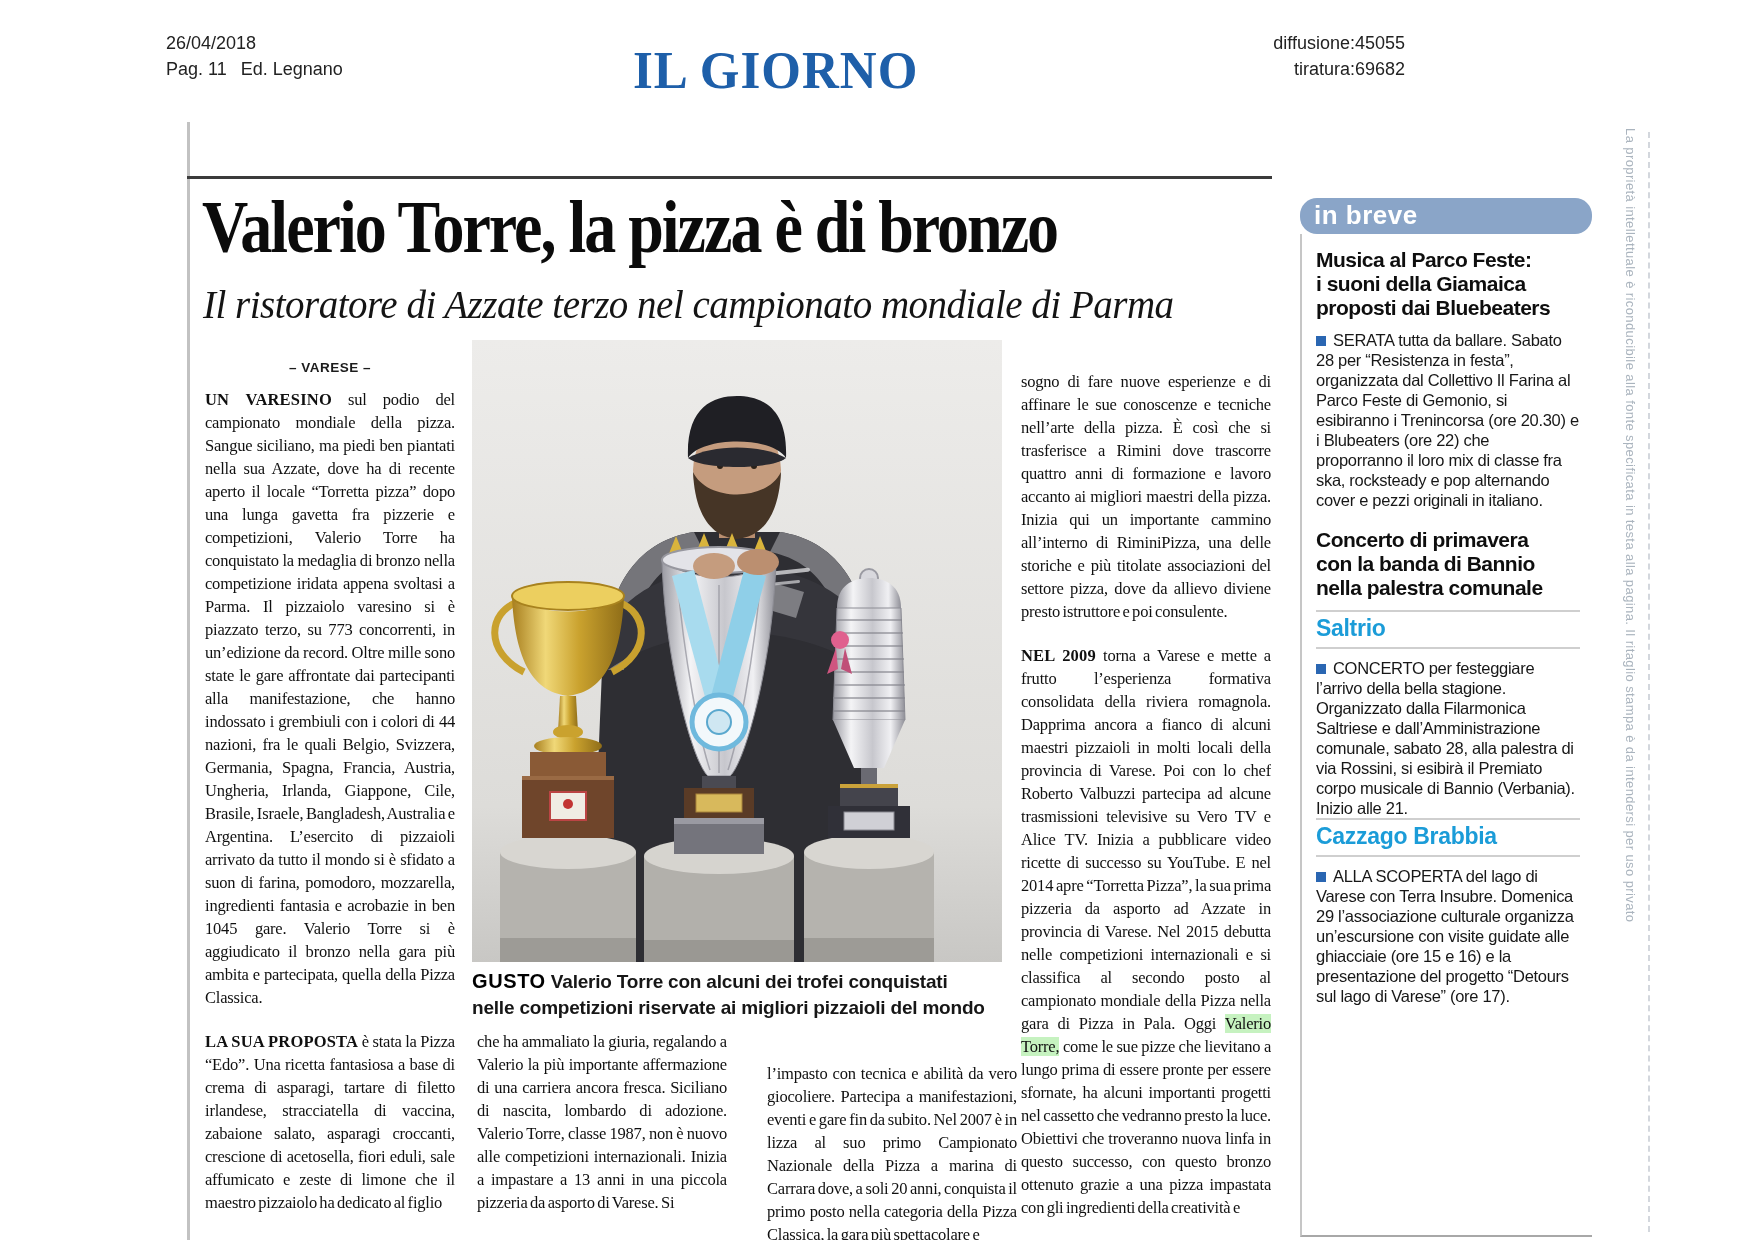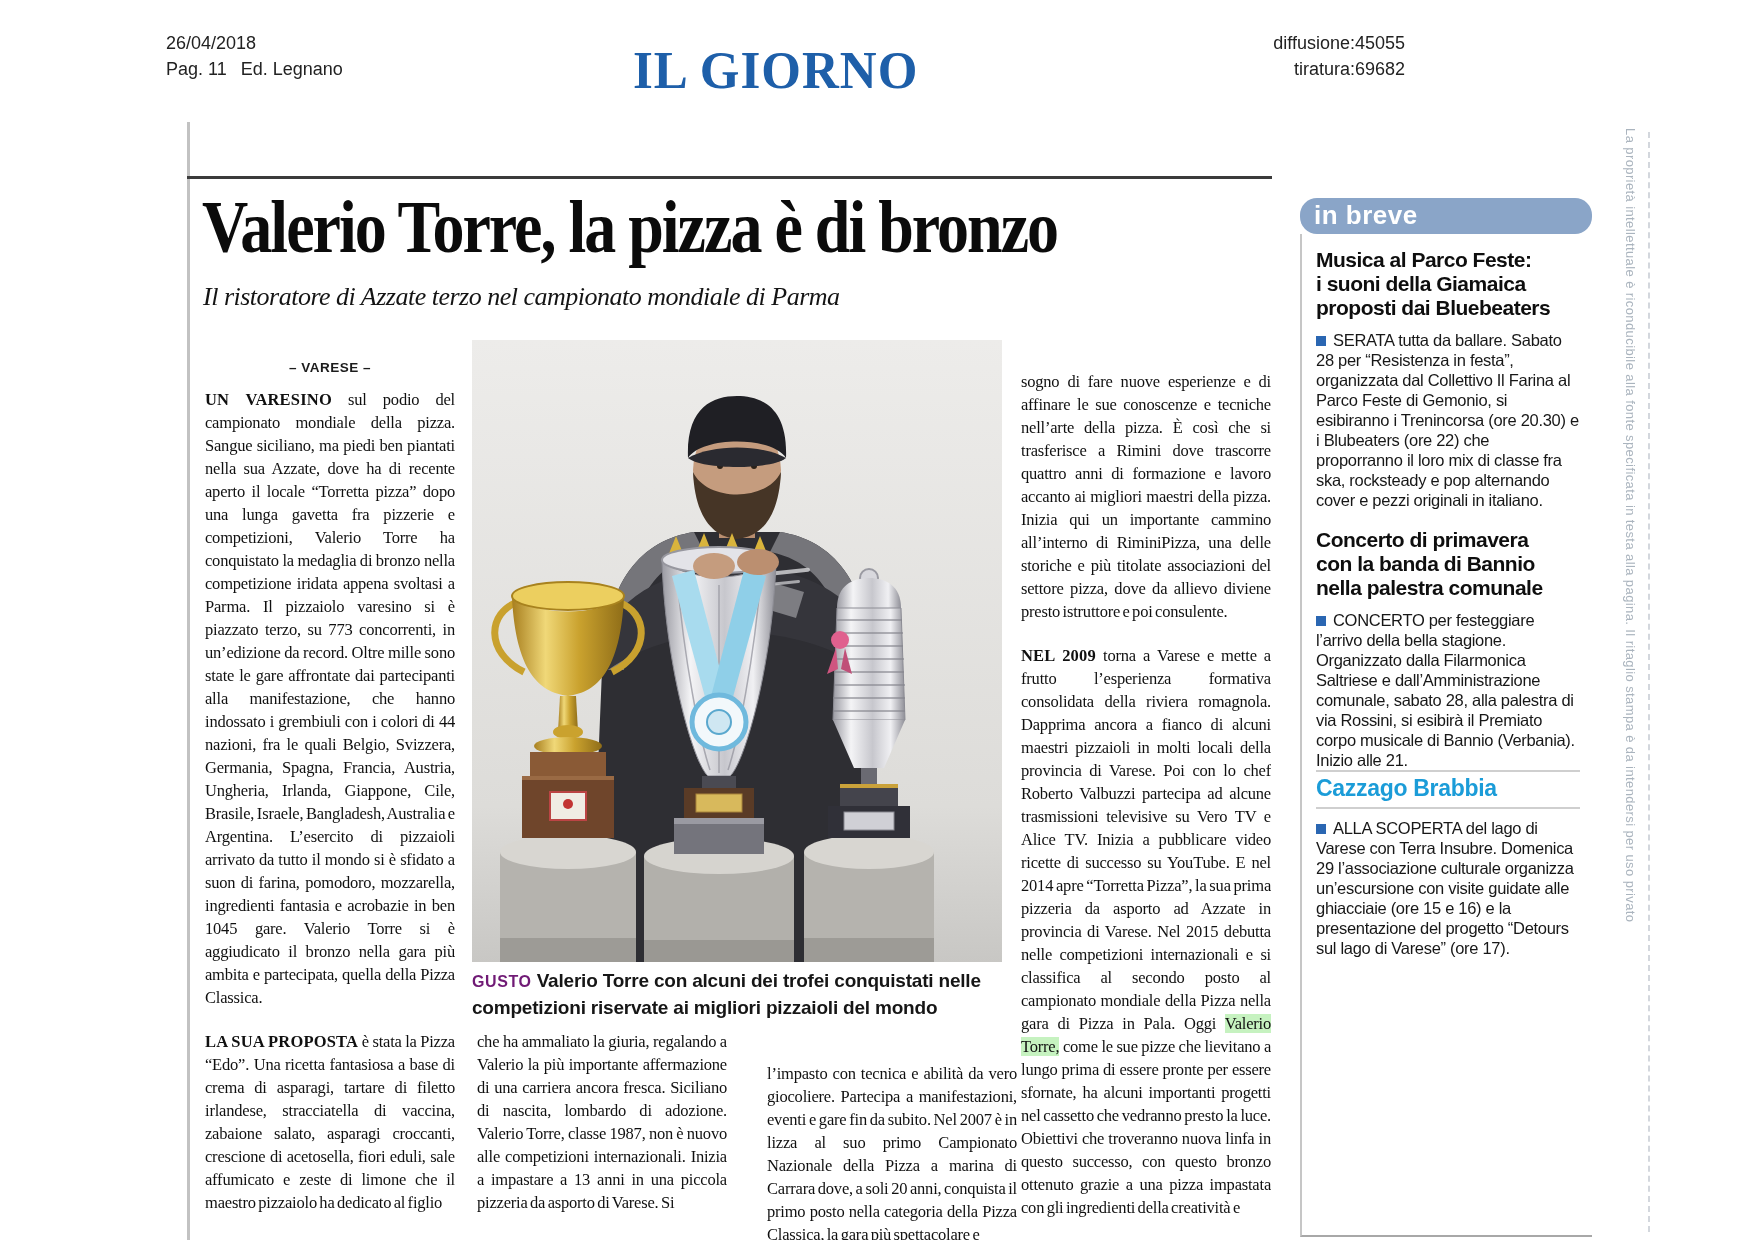--- a/index.html
+++ b/index.html
@@ -18,39 +18,39 @@
   
   .clip-left-line{position:absolute;left:187px;top:122px;width:3px;height:1118px;background:#c2c2c2;}
   .headline-rule{position:absolute;left:187px;top:176px;width:1085px;height:3px;background:#3b3b3b;}
   .scan-edge{position:absolute;left:1648px;top:132px;height:1100px;width:0;border-left:2px dashed #d3d7dd;}
   .vertical-note{position:absolute;left:1598px;top:128px;height:1108px;width:40px;
     writing-mode:vertical-rl;font-family:"Liberation Sans",sans-serif;font-size:13px;
     letter-spacing:.4px;color:#aab4be;}
   
   .headline{position:absolute;left:202px;top:186px;width:1075px;font-weight:bold;font-size:64px;
     letter-spacing:-2px;color:#0b0b0b;transform:scaleY(1.14);transform-origin:top left;white-space:nowrap;}
-  .subhead{position:absolute;left:203px;top:282px;width:1075px;font-style:italic;font-size:26px;
+  .subhead{position:absolute;left:203px;top:282px;width:1075px;font-style:italic;font-size:39px;
     letter-spacing:-.5px;color:#141414;white-space:nowrap;}
   .dateline{position:absolute;left:205px;top:360px;width:250px;text-align:center;
     font-family:"Liberation Sans",sans-serif;font-weight:bold;font-size:13.5px;letter-spacing:.5px;color:#1c1c1c;}
   .col{position:absolute;width:250px;font-size:16.5px;line-height:23px;text-align:justify;
     color:#101010;overflow:hidden;word-spacing:-1.5px;letter-spacing:-.2px;}
   .col p{margin:0;}
   .col p.p-gap{margin-top:21px;}
   .col .lead{font-weight:bold;letter-spacing:.2px;}
   .col1{left:205px;top:388px;height:852px;}
   .col2{left:477px;top:1030px;height:210px;}
   .col3{left:767px;top:1030px;height:210px;margin-top:32px;}
   .col4{left:1021px;top:370px;height:870px;}
   .hl{background:#c6f2c0;}
   
   .photo{position:absolute;left:472px;top:340px;width:530px;height:622px;overflow:hidden;background:#dddcd9;}
   .caption{position:absolute;left:472px;top:968px;width:520px;font-family:"Liberation Sans",sans-serif;
     font-weight:bold;font-size:19px;line-height:26px;letter-spacing:-.2px;color:#161616;}
-  .cap-lead{font-size:16px;letter-spacing:.6px;color:#701a75;}
+  .cap-lead{font-size:20px;letter-spacing:.6px;color:#000000;}
   
   .sb-band{position:absolute;left:1300px;top:198px;width:292px;height:36px;background:#8aa5c8;
     color:#fff;font-family:"Liberation Sans",sans-serif;font-weight:bold;font-size:26px;
     line-height:35px;padding-left:14px;box-sizing:border-box;letter-spacing:.5px;border-radius:17px;}
   .sb-box{position:absolute;left:1300px;top:234px;width:292px;height:1003px;box-sizing:border-box;
     border-left:2px solid #c6c6c6;border-bottom:2px solid #a8a8a8;
     padding:14px 12px 4px 14px;font-family:"Liberation Sans",sans-serif;overflow:hidden;}
   .sb-headline{font-weight:bold;font-size:21px;line-height:24px;letter-spacing:-.5px;color:#0e0e0e;
     margin:18px 0 10px;white-space:pre-line;}
   .sb-headline.first{margin-top:0;}
@@ -240,20 +240,21 @@
     <div class="sb-headline first">Musica al Parco Feste:
 i suoni della Giamaica
 proposti dai Bluebeaters</div>
     <div class="sb-text"><span class="sb-bullet"></span><span>SERATA tutta da ballare. Sabato 28 per “Resistenza in festa”, organizzata dal Collettivo Il Farina al Parco Feste di Gemonio, si esibiranno i Trenincorsa (ore 20.30) e i Blubeaters (ore 22) che proporranno il loro mix di classe fra ska, rocksteady e pop alternando cover e pezzi originali in italiano.</span></div>
   </div>
 
   <div class="sb-section">
     <div class="sb-headline">Concerto di primavera
 con la banda di Bannio
 nella palestra comunale</div>
+    <div class="sb-town">Saltrio</div>
     <div class="sb-text"><span class="sb-bullet"></span><span>CONCERTO per festeggiare l’arrivo della bella stagione. Organizzato dalla Filarmonica Saltriese e dall’Amministrazione comunale, sabato 28, alla palestra di via Rossini, si esibirà il Premiato corpo musicale di Bannio (Verbania). Inizio alle 21.</span></div>
   </div>
 
   <div class="sb-section">
     <div class="sb-town">Cazzago Brabbia</div>
     <div class="sb-text"><span class="sb-bullet"></span><span>ALLA SCOPERTA del lago di Varese con Terra Insubre. Domenica 29 l’associazione culturale organizza un’escursione con visite guidate alle ghiacciaie (ore 15 e 16) e la presentazione del progetto “Detours sul lago di Varese” (ore 17).</span></div>
   </div>
 
 </div>
 

